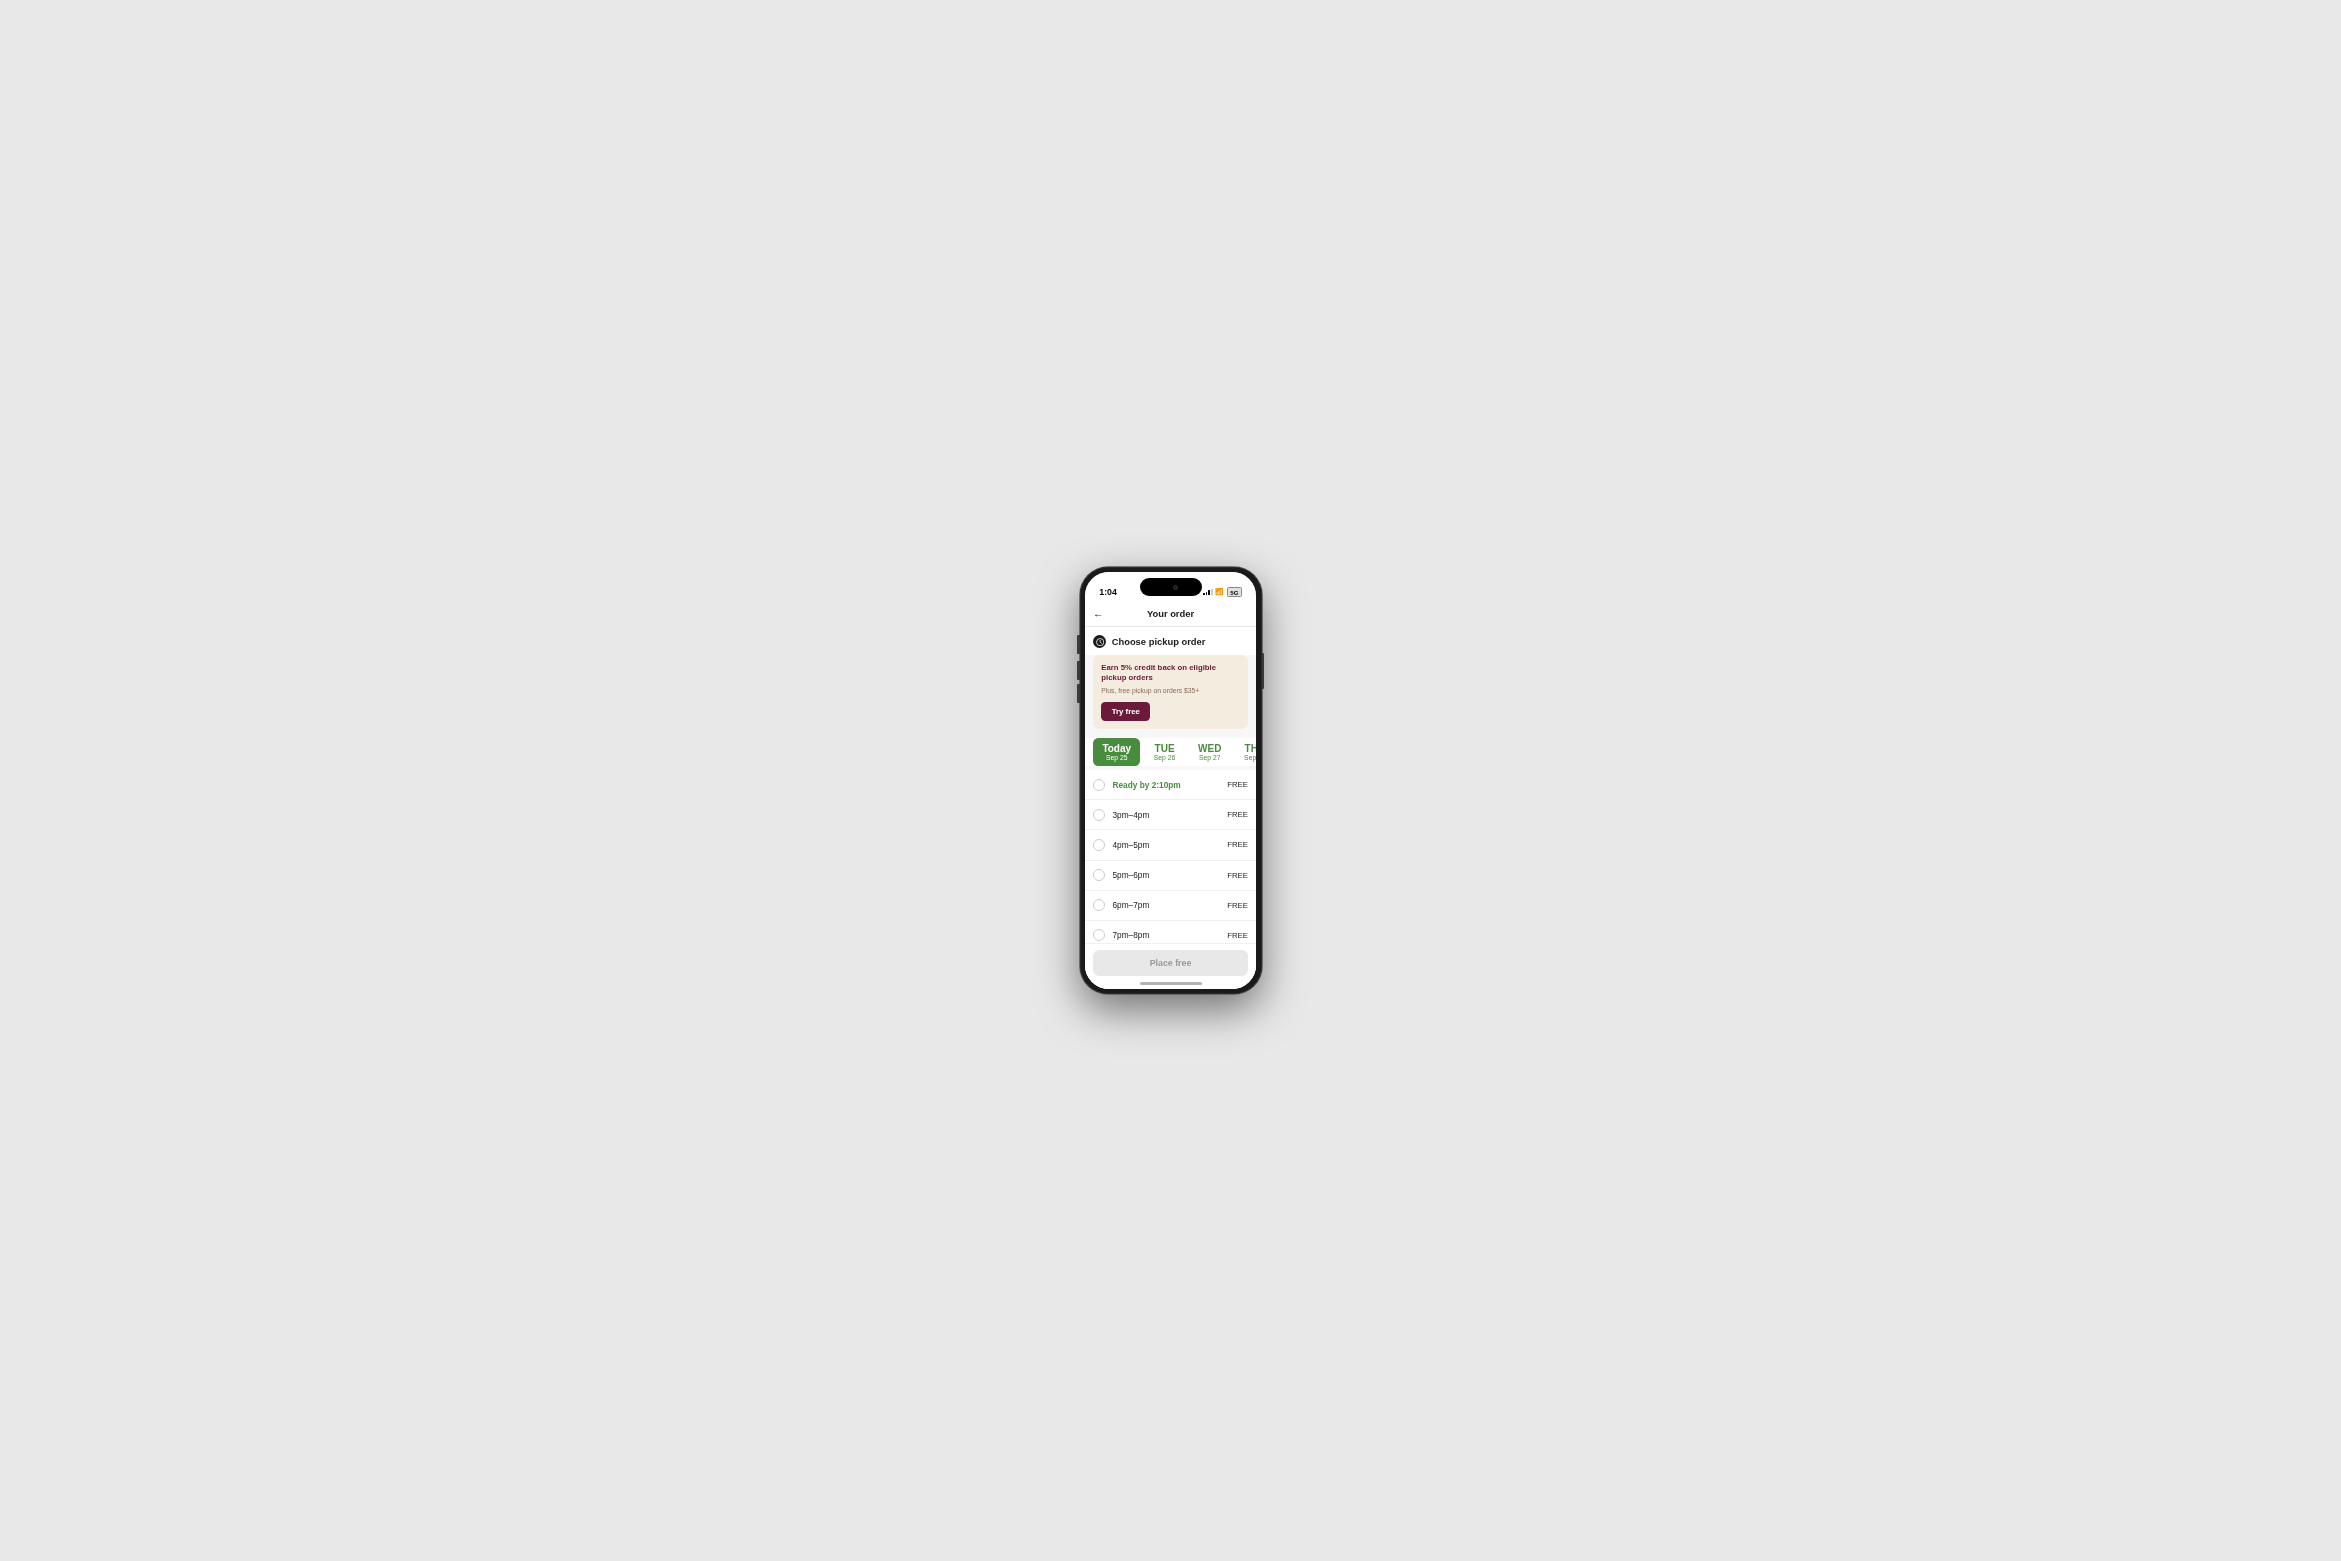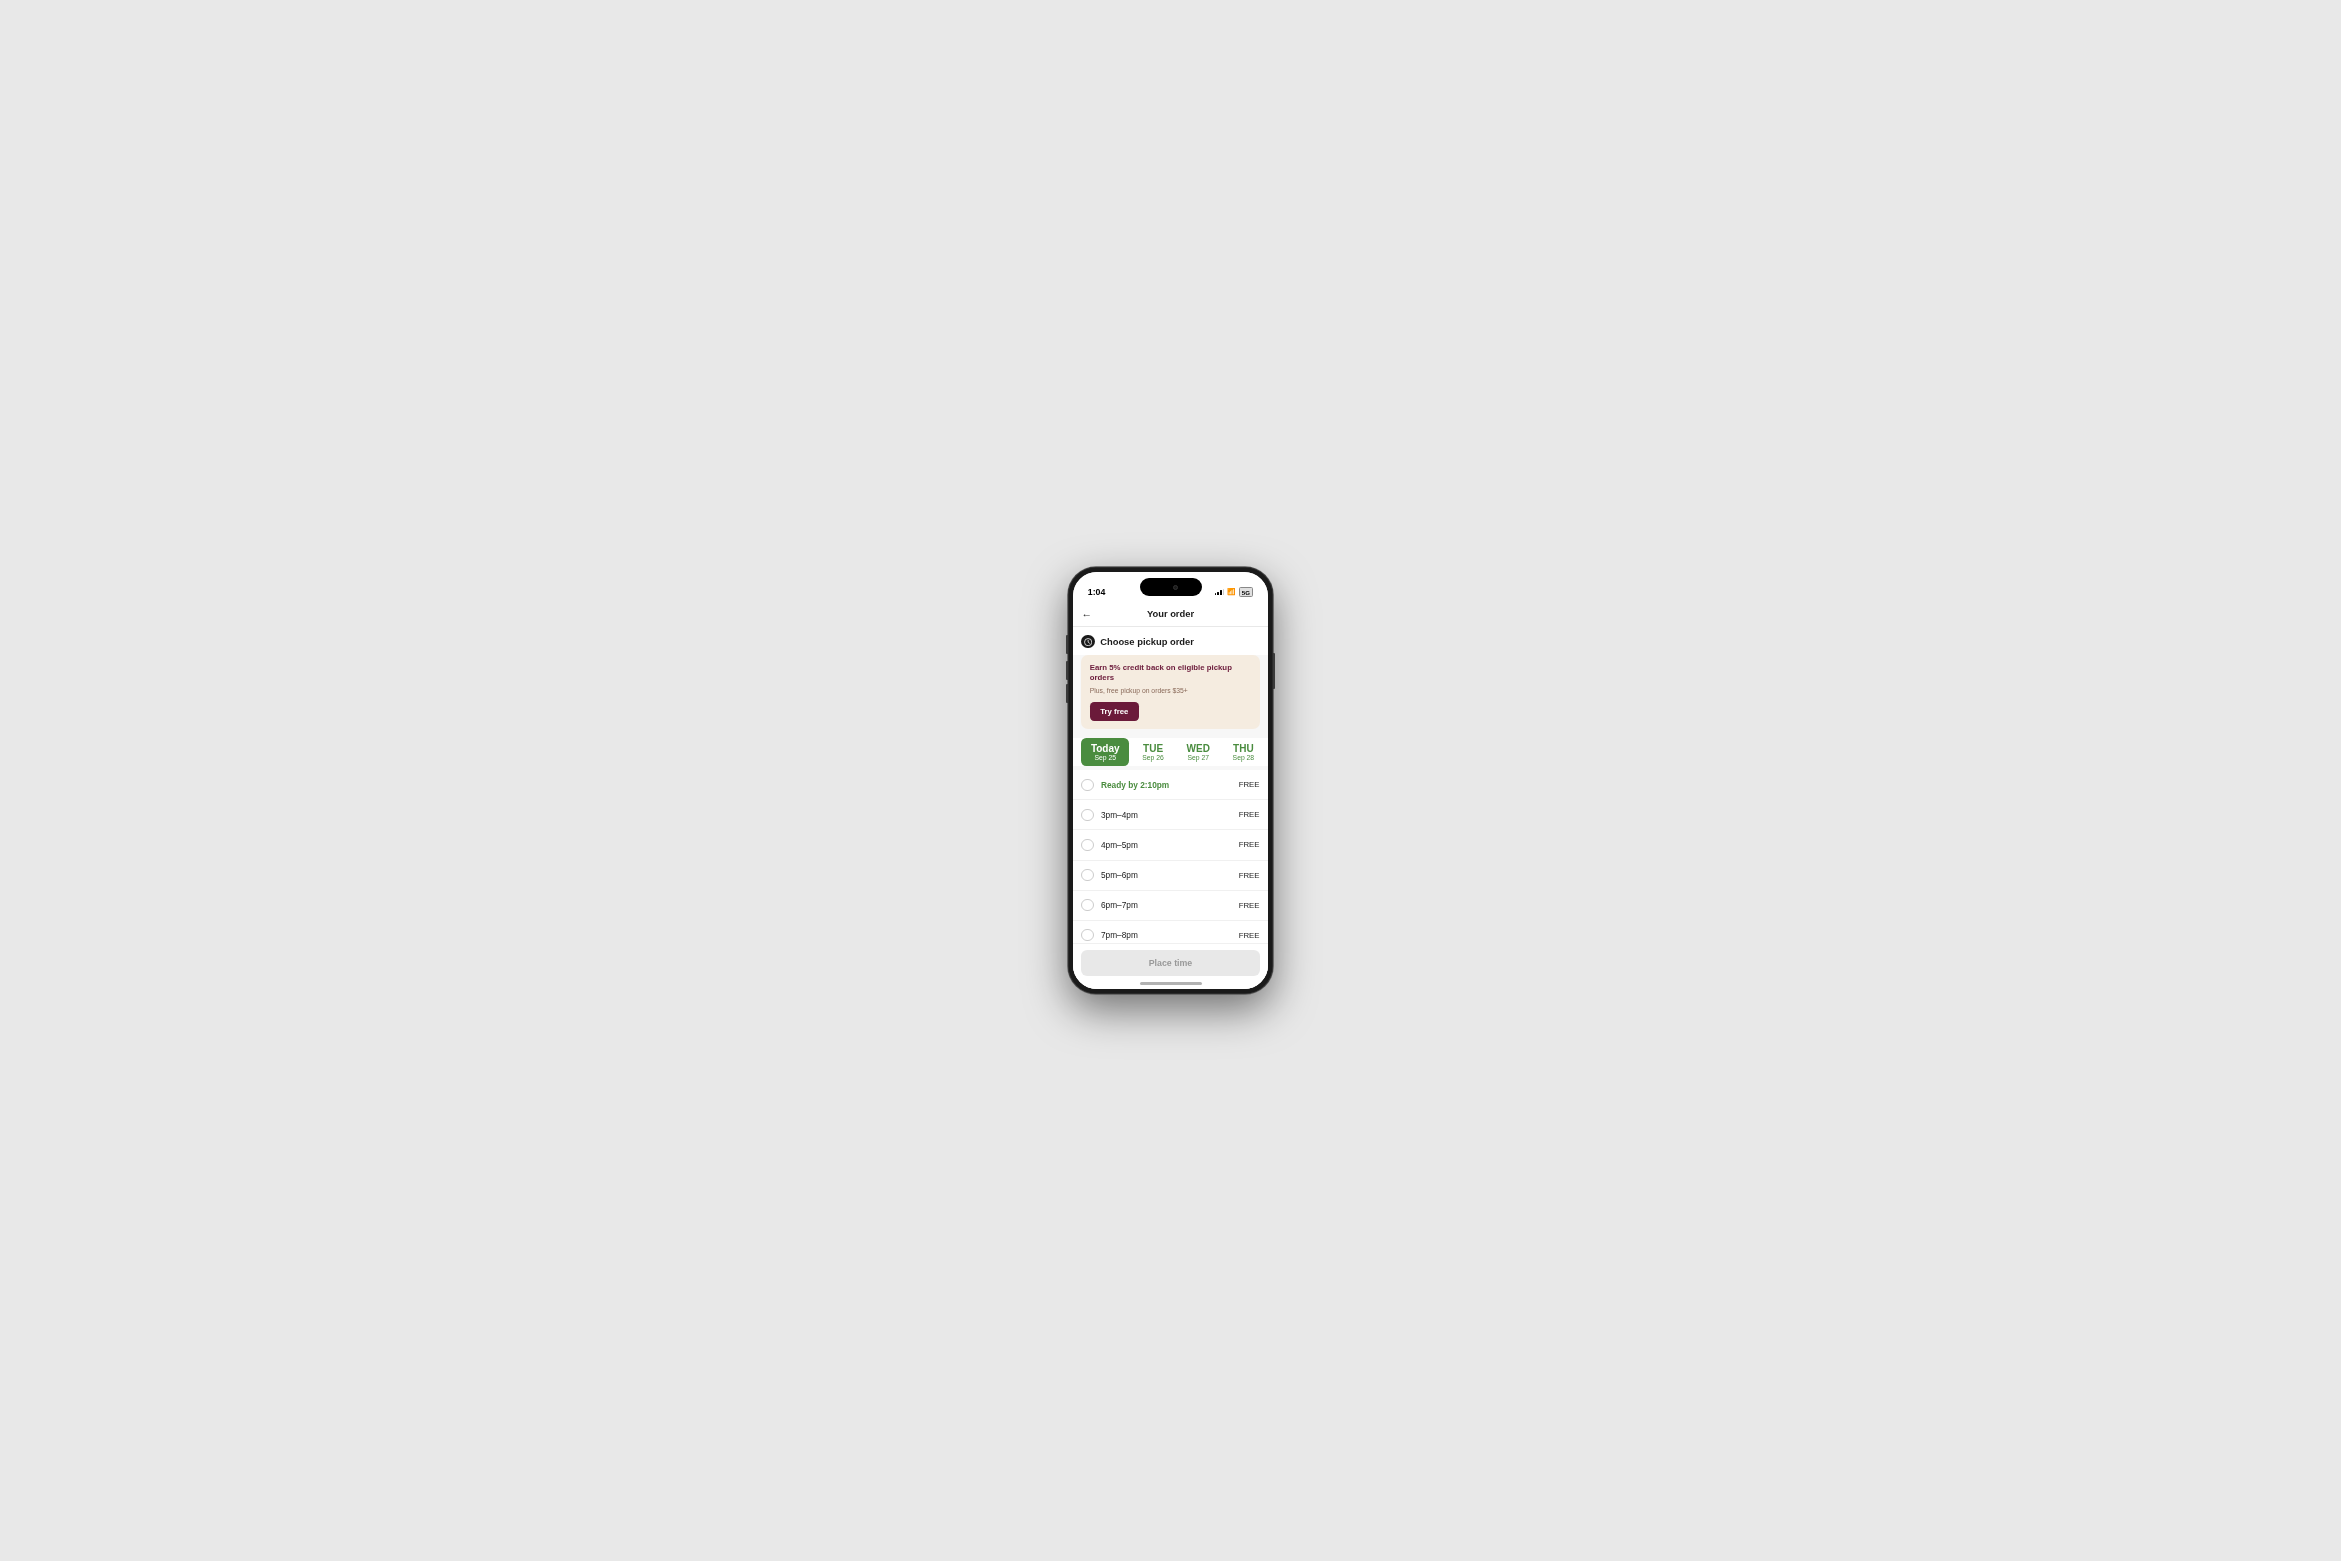--- a/index.html
+++ b/index.html
@@ -7,21 +7,21 @@
     body {
       background: #e8e8e8;
       display: flex;
       align-items: center;
       justify-content: center;
       min-height: 100vh;
       font-family: -apple-system, BlinkMacSystemFont, 'SF Pro Display', 'Helvetica Neue', sans-serif;
     }
 
     .phone-outer {
-      width: 205px;
+      width: 182px;
       height: 427px;
       background: #1a1a1a;
       border-radius: 28px;
       padding: 5.2px;
       box-shadow:
         0 0 0 0.8px #5a5a5a,
         0 15.6px 42px rgba(0,0,0,0.5),
         inset 0 0 0 0.5px #3a3a3a;
       position: relative;
     }
@@ -473,21 +473,21 @@
             <div class="time-slot">
       <div class="radio-circle"></div>
       <span class="time-slot-time">7pm–8pm</span>
       <span class="time-slot-price">FREE</span>
     </div>
           </div>
 
       </div>
 
       <div class="place-order-bar">
-        <button class="place-order-btn">Place time</button>
+        <button class="place-order-btn">Place free</button>
       </div>
 
     </div>
 
     <div class="home-indicator"></div>
 
   </div>
 </div>
 
 

